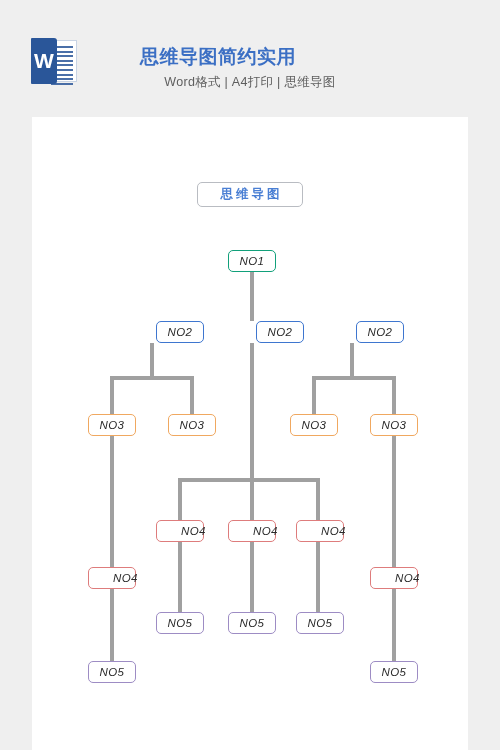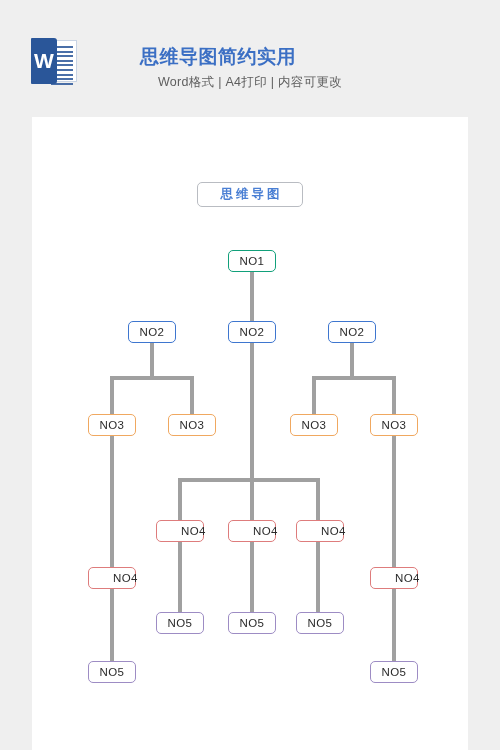--- a/index.html
+++ b/index.html
@@ -128,23 +128,24 @@
     line-height: 20px;
     box-sizing: border-box;
     border: 1.6px solid #999;
     border-radius: 5px;
     background: #ffffff;
     text-align: center;
     font-size: 11.5px;
     color: #2b2b2b;
     font-family: "Liberation Sans", sans-serif;
     letter-spacing: .4px;
+    font-style: italic;
   }
   .lv1 { border-color: #11a07a; }
-  .lv2 { border-color: #3e76cf; }
+  .lv2 { border-color: #3e76cf; margin-left: 28px; }
   .lv3 { border-color: #f0a860; }
   .lv4 { border-color: #de7c7c; padding-left: 24px; }
   .lv5 { border-color: #9d8cc4; }
 </style>
 </head>
 <body>
 
 <div class="header">
 
   <div class="word-icon">
@@ -159,21 +160,21 @@
         <i></i>
         <i></i>
         <i></i>
     </div>
     <div class="wi-block">
       <div class="wi-w">W</div>
     </div>
   </div>
 
   <div class="head-title">思维导图简约实用</div>
-  <div class="head-sub">Word格式 | A4打印 | 内容可更改</div>
+  <div class="head-sub">Word格式 | A4打印 | 思维导图</div>
 </div>
 
 <div class="page-card">
 
   <div class="map-title">思维导图</div>
 
   <div class="wires" id="wires">
       <div class="wire" style="left: 218px; top: 155px; width: 4px; height: 49px; background: rgb(160, 160, 160);"></div>
       <div class="wire" style="left: 218px; top: 226px; width: 4px; height: 177px; background: rgb(160, 160, 160);"></div>
       <div class="wire" style="left: 118px; top: 226px; width: 4px; height: 36px; background: rgb(160, 160, 160);"></div>

